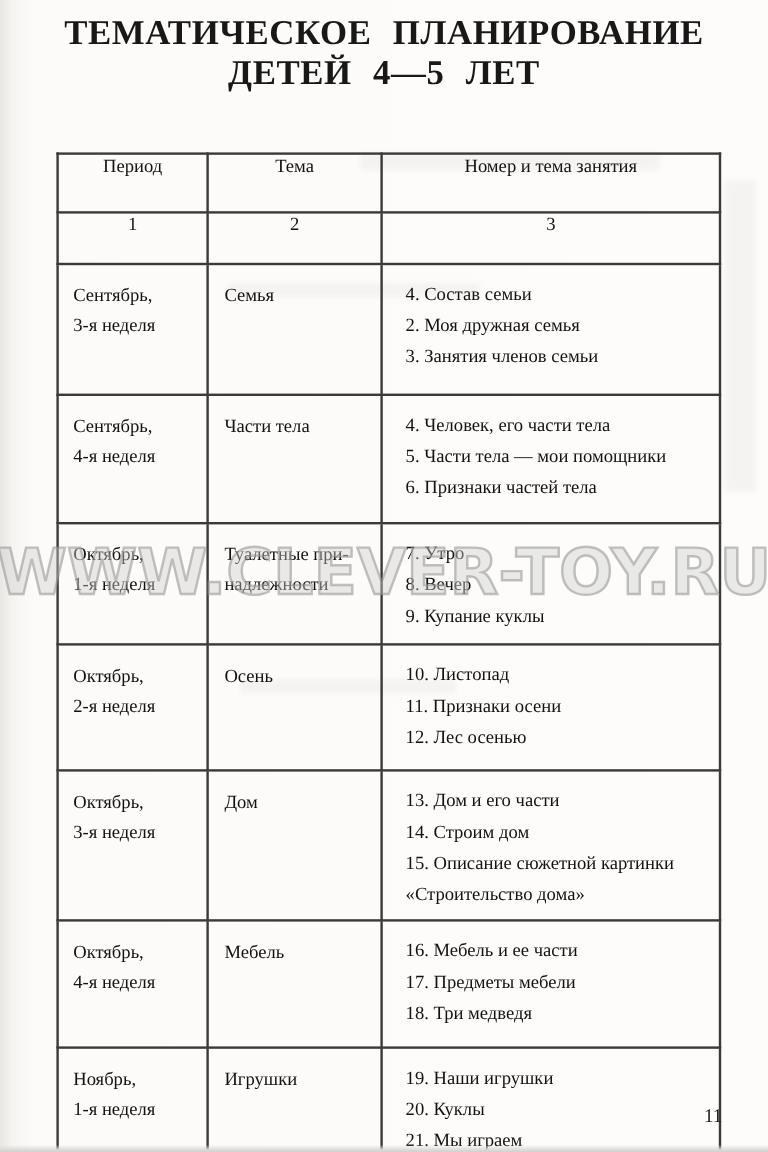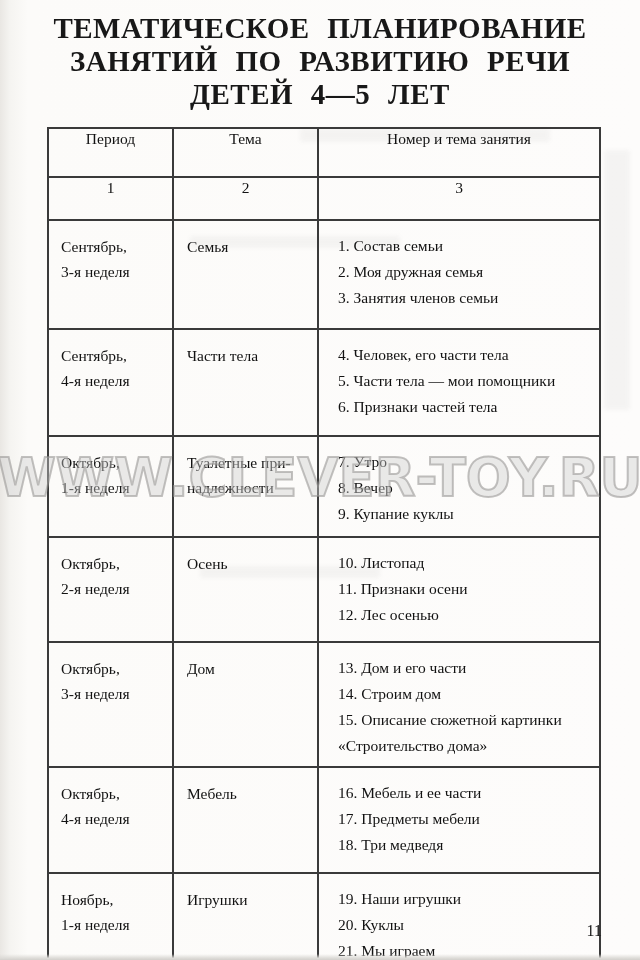--- a/index.html
+++ b/index.html
@@ -85,21 +85,20 @@
 
 <div class="page">
 
   <div class="bleed" style="left:300px; top:128px; width:250px; height:14px;"></div>
   <div class="bleed" style="left:190px; top:236px; width:210px; height:12px;"></div>
   <div class="bleed" style="left:200px; top:566px; width:180px; height:12px;"></div>
   <div class="bleed" style="left:604px; top:150px; width:26px; height:260px;"></div>
 
   <div class="title">
     <div>ТЕМАТИЧЕСКОЕ ПЛАНИРОВАНИЕ</div>
-    <div>ЗАНЯТИЙ ПО РАЗВИТИЮ РЕЧИ</div>
     <div>ДЕТЕЙ 4—5 ЛЕТ</div>
   </div>
 
   <table class="plan">
     <colgroup>
       <col style="width:125px">
       <col style="width:145px">
       <col style="width:282px">
     </colgroup>
     <tbody>
@@ -117,21 +116,21 @@
     <tr class="r0">
       <td class="c1">
         <div>Сентябрь,</div>
         <div>3-я неделя</div>
       </td>
       <td class="c2">
         <div>Семья</div>
         <div></div>
       </td>
       <td class="c3">
-        <div>1. Состав семьи</div>
+        <div>4. Состав семьи</div>
         <div>2. Моя дружная семья</div>
         <div>3. Занятия членов семьи</div>
       </td>
     </tr>
 
     <tr class="r1">
       <td class="c1">
         <div>Сентябрь,</div>
         <div>4-я неделя</div>
       </td>

